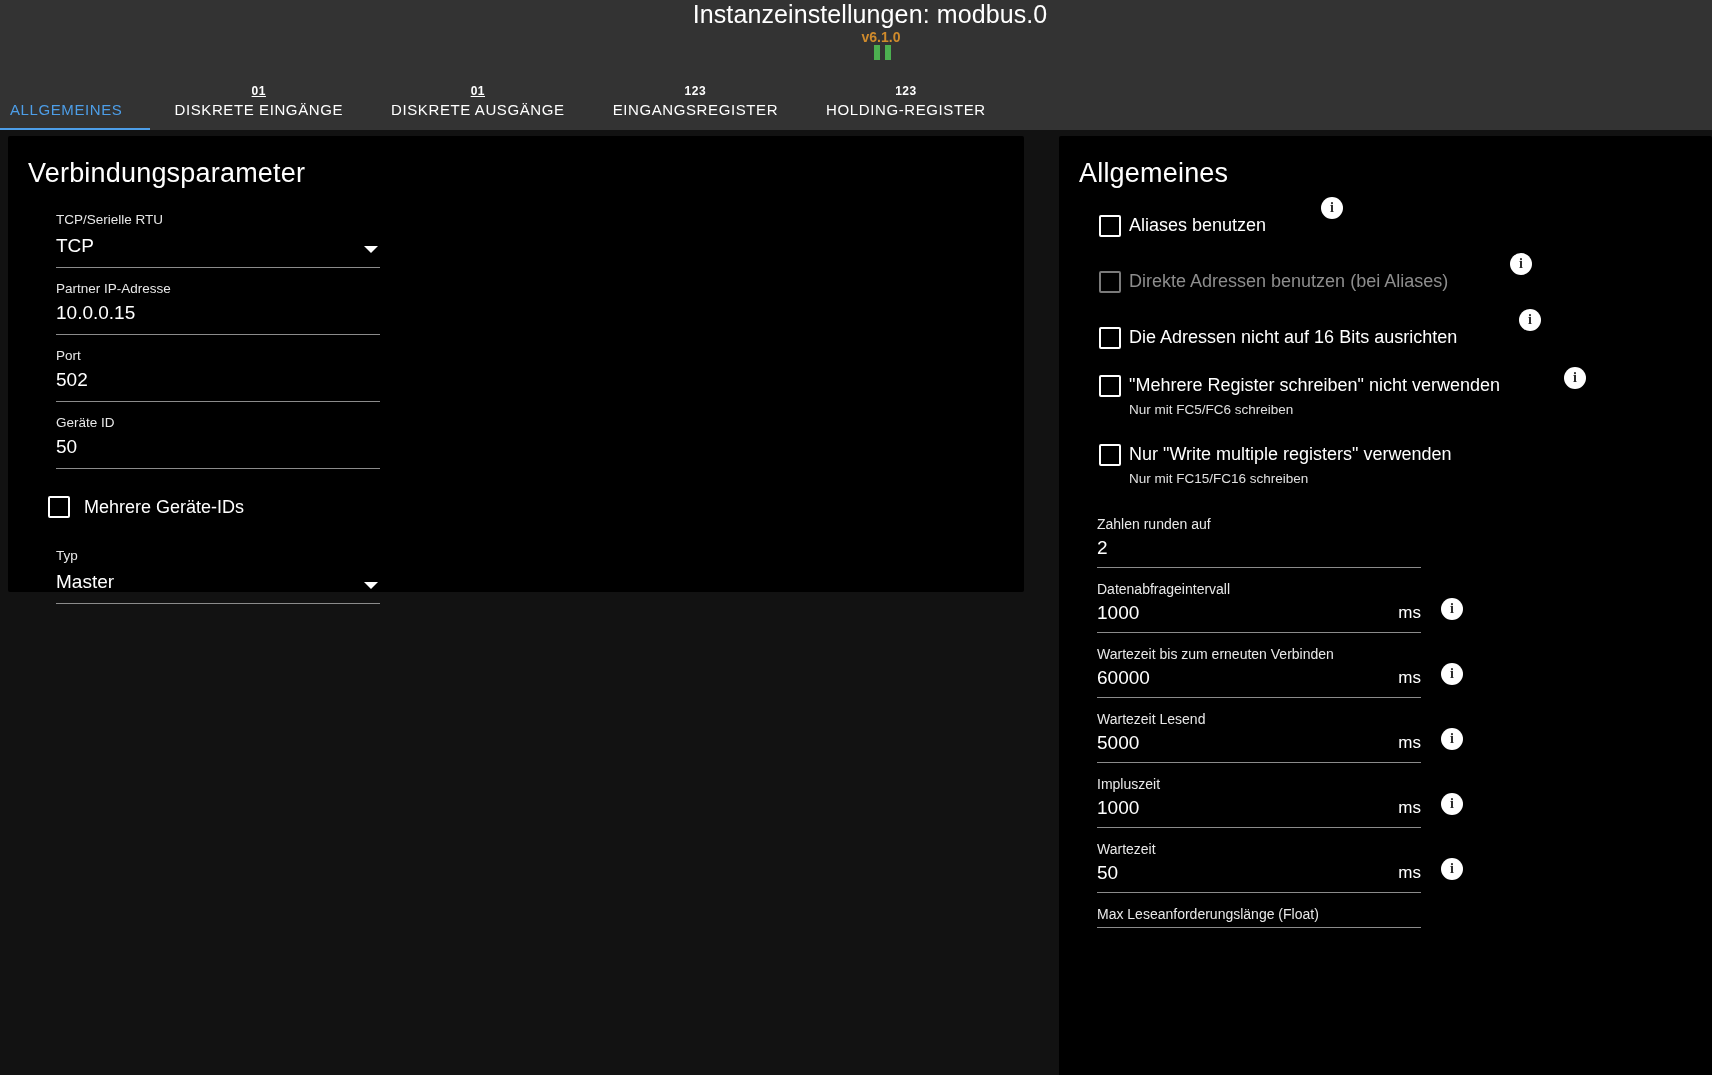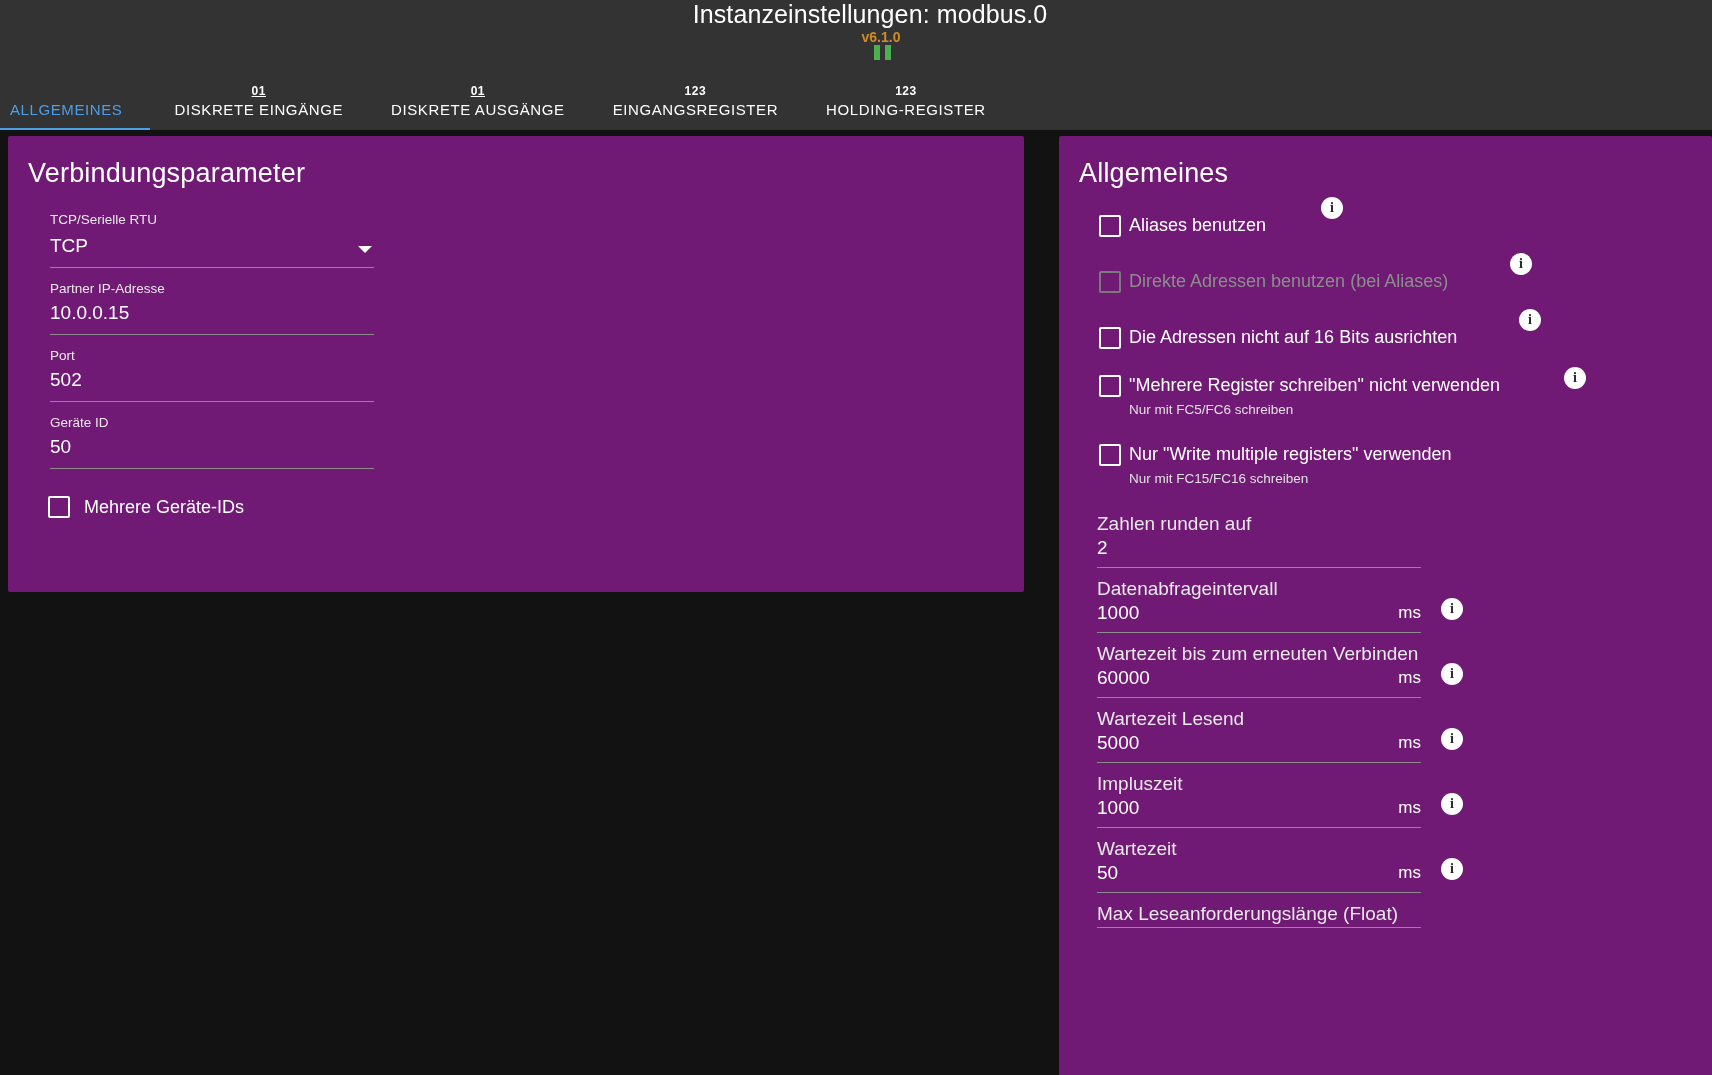--- a/index.html
+++ b/index.html
@@ -76,41 +76,41 @@
   }
   .tab.first{padding-left:10px;padding-right:28px;}
 
   
   .content{
     position:absolute;top:130px;left:0;right:0;bottom:0;
     background:#121212;
   }
   .panel{
     position:absolute;
-    background:#701a75;
+    background:#000000;
     border-radius:2px;
   }
   .panel-left{
     left:8px;top:6px;width:1016px;height:456px;
   }
   .panel-right{
     left:1059px;top:6px;width:653px;height:1200px;
   }
   .panel-inner{padding:22px 28px 0 20px;}
   .panel-title{
     font-size:27px;font-weight:400;color:#ffffff;margin:0 0 10px 0;
     letter-spacing:.2px;
   }
   .panel-right .panel-title{margin-left:0;}
 
   
   .field{
     position:relative;
     width:324px;
-    margin-left:22px;
+    margin-left:28px;
     padding-top:12px;
     border-bottom:1px solid #8b8b8b;
     padding-bottom:6px;
   }
   .field-label{
     font-size:13.5px;color:#e8e8e8;line-height:18px;
   }
   .field-value{
     font-size:19px;color:#ffffff;line-height:30px;height:30px;
     display:flex;align-items:center;
@@ -164,21 +164,21 @@
   }
 
   .rfield{
     position:relative;
     width:324px;
     margin-left:18px;
     padding-top:12px;
     border-bottom:1px solid #8b8b8b;
     padding-bottom:4px;
   }
-  .rfield .field-label{font-size:19px;color:#e8e8e8;line-height:18px;}
+  .rfield .field-label{font-size:14px;color:#e8e8e8;line-height:18px;}
   .rfield .row{display:flex;align-items:flex-end;justify-content:space-between;}
   .rfield .val{font-size:19px;color:#ffffff;line-height:30px;}
   .rfield .unit{font-size:17px;color:#ffffff;line-height:26px;padding-bottom:2px;}
   .rfield .unit.wide{font-size:19px;}
 </style>
 </head>
 <body>
 
 <div class="app">
 
@@ -261,20 +261,25 @@
         <div class="field">
           <div class="field-label">Geräte ID</div>
           <div class="field-value">50</div>
         </div>
 
         <div class="cbrow" style="margin-top:18px;">
           <span class="cbox"></span>
           <span class="cb-label">Mehrere Geräte-IDs</span>
         </div>
 
+        <div class="field select" style="margin-top:8px;">
+          <div class="field-label">Typ</div>
+          <div class="field-value">Master</div>
+          <span class="caret"></span>
+        </div>
       </div>
     </div>
 
     <div class="panel panel-right">
       <div class="panel-inner" style="padding:22px 28px 0 20px;">
         <div class="panel-title">Allgemeines</div>
 
         <div class="r-cbrow" style="margin-top:16px;height:40px;align-items:center;">
           <span class="r-cbox"></span>
           <span class="r-texts">

